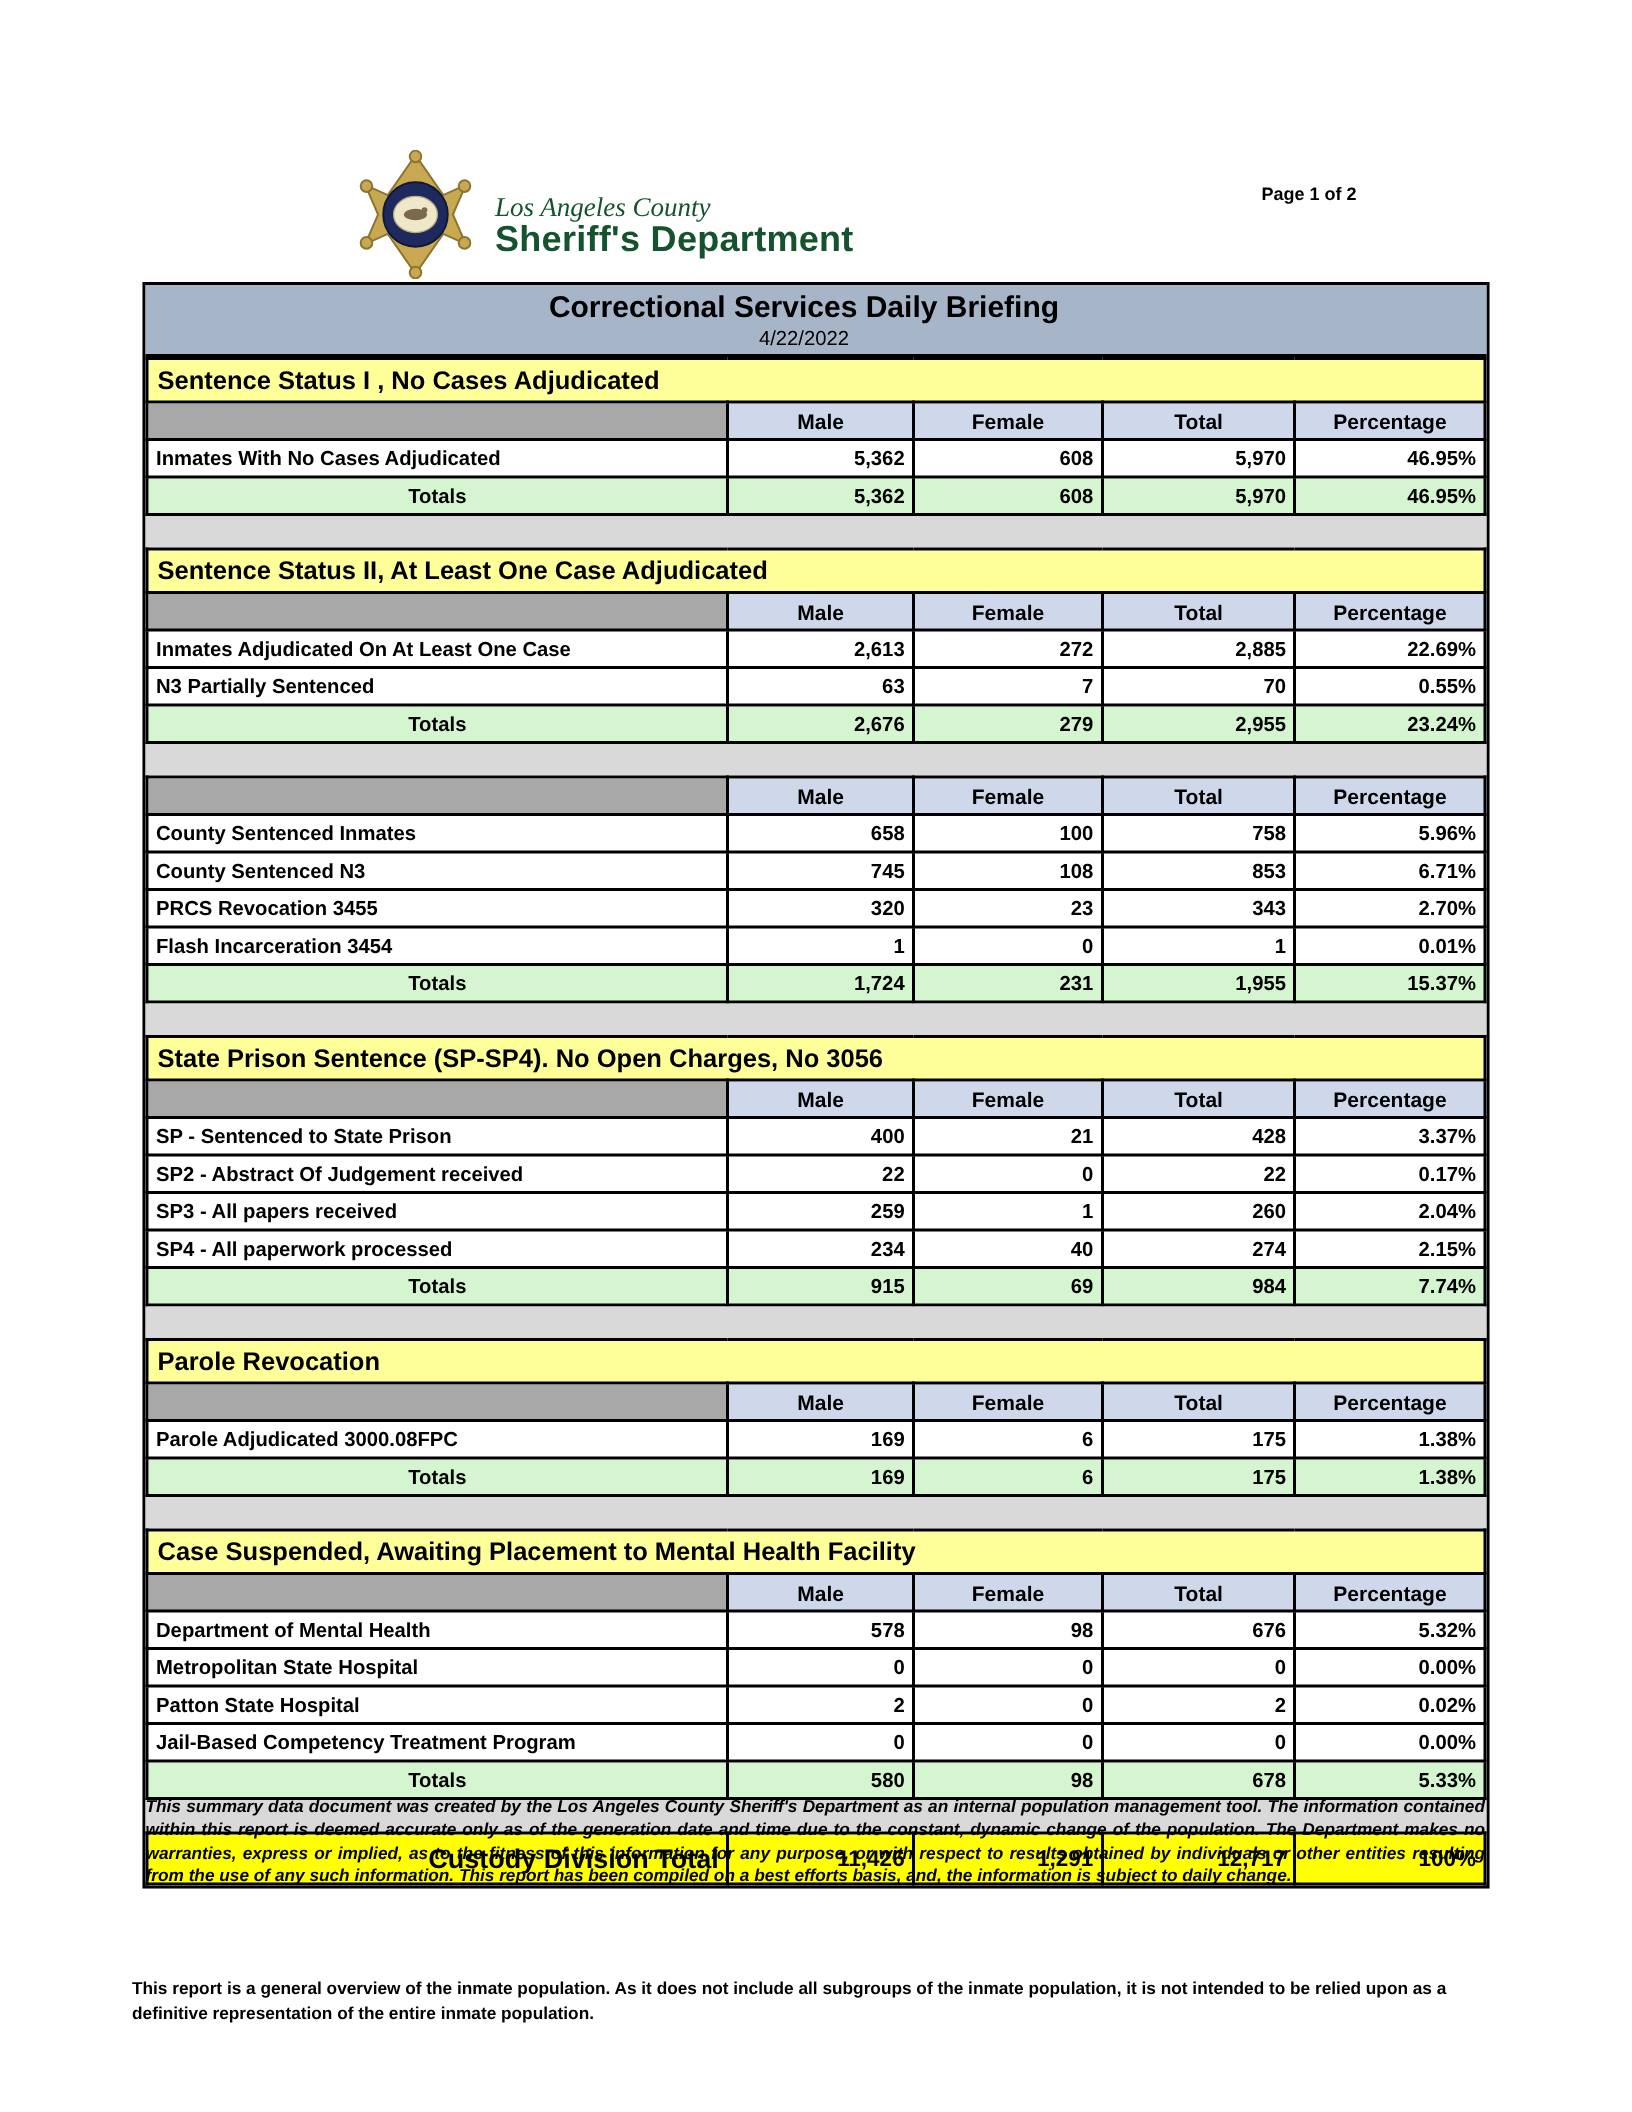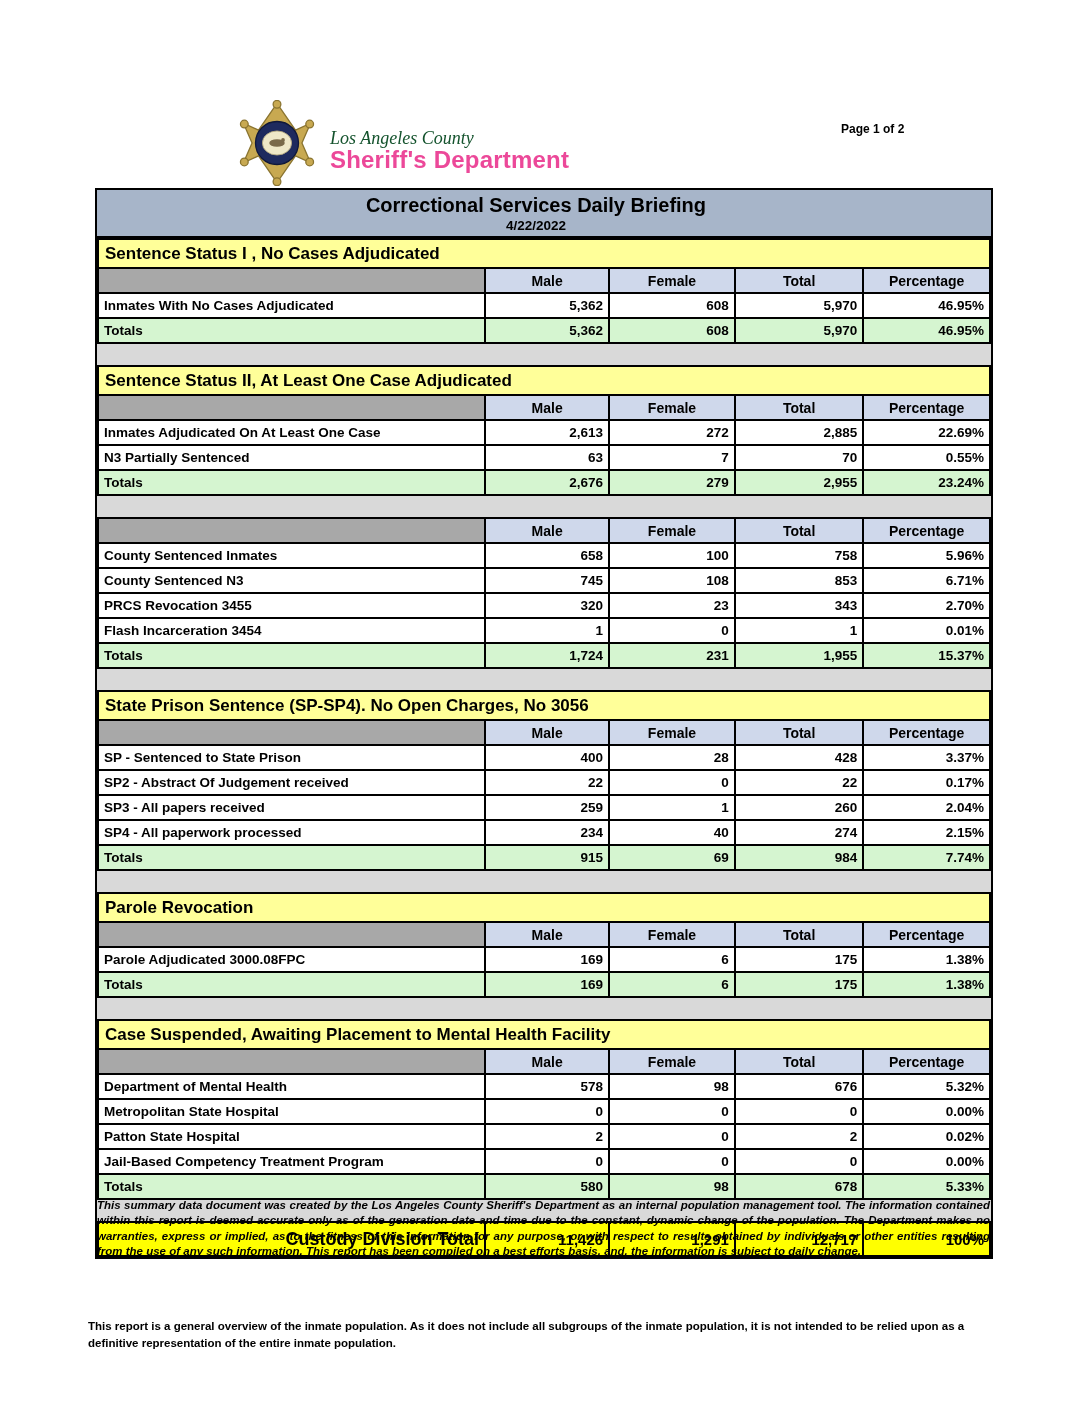--- a/index.html
+++ b/index.html
@@ -5,49 +5,49 @@
   html,body{margin:0;padding:0;}
   body{
     width:1088px;height:1408px;position:relative;background:#ffffff;
     font-family:"Liberation Sans", sans-serif;color:#000;
   }
   
   .logo{position:absolute;left:234px;top:100px;display:flex;align-items:center;gap:10px;}
   .logo svg{width:86px;height:86px;display:block;}
   .logo-text{padding-top:14px;}
   .logo-county{font-family:"Liberation Serif", serif;font-style:italic;font-size:18px;color:#14532d;line-height:19px;}
-  .logo-dept{font-size:24px;font-weight:bold;letter-spacing:0.2px;line-height:24px;color:#ec4899;}
+  .logo-dept{font-size:24px;font-weight:bold;letter-spacing:0.2px;line-height:24px;color:#14532d;}
   .page-label{position:absolute;left:841px;top:122px;font-size:12px;font-weight:bold;}
 
   
   .report{
     position:absolute;left:95px;top:188px;width:898px;box-sizing:border-box;
     border:2px solid #000;background:var(--gap_gray,#d9d9d9);
   }
   .banner{background:var(--banner,#a7b5c9);border-bottom:2px solid #000;text-align:center;padding:4px 16px 3px 0;}
   .banner-title{font-size:20px;font-weight:bold;}
-  .banner-date{font-size:13.5px;font-weight:bold;margin-top:1px;}
+  .banner-date{font-size:13.5px;font-weight:normal;margin-top:1px;}
 
   table.sec{width:100%;border-collapse:collapse;table-layout:fixed;background:#fff;}
   col.c-label{width:43.4%;} col.c-male{width:13.9%;} col.c-female{width:14.1%;}
   col.c-total{width:14.4%;} col.c-pct{width:14.2%;}
 
   table.sec td, table.sec th{border:2px solid #000;padding:1px 5px;overflow:hidden;white-space:nowrap;}
   tr.title-row td{
     background:var(--section_yellow,#ffff99);font-size:17px;font-weight:bold;text-align:left;
     height:25px;padding-left:6px;
   }
   tr.col-hdr th{
     background:var(--column_header,#cfd8eb);font-size:14px;font-weight:bold;text-align:center;height:21px;
   }
   tr.col-hdr th.blank{background:var(--blank_gray,#a8a8a8);}
   td.lbl{font-weight:bold;font-size:13.5px;text-align:left;height:21px;}
   td.num{font-weight:bold;font-size:13.5px;text-align:right;height:21px;}
   tr.totals td{background:var(--totals_green,#d5f5d0);}
-  td.tlabel{text-align:left;}
+  td.tlabel{text-align:center;}
   .gap{height:21px;background:var(--gap_gray,#d9d9d9);}
 
   table.grand td{background:var(--grand_yellow,#ffff00);}
   table.grand td.glabel{font-size:18px;font-weight:bold;text-align:right;height:30px;margin-top:48px;}
   table.grand td.gnum{font-size:15px;font-weight:bold;text-align:right;height:30px;padding-left:20px;}
 
   
   .disclaimer{
     position:absolute;left:97px;top:1186px;width:893px;
     font-size:11.5px;line-height:15.5px;font-weight:bold;font-style:italic;text-align:justify;
@@ -243,21 +243,21 @@
       <tr class="col-hdr">
         <th class="blank"></th>
         <th>Male</th>
         <th>Female</th>
         <th>Total</th>
         <th>Percentage</th>
       </tr>
     <tr>
             <td class="lbl">SP - Sentenced to State Prison</td>
             <td class="num">400</td>
-            <td class="num">28</td>
+            <td class="num">21</td>
             <td class="num">428</td>
             <td class="num">3.37%</td>
           </tr>
           <tr>
             <td class="lbl">SP2 - Abstract Of Judgement received</td>
             <td class="num">22</td>
             <td class="num">0</td>
             <td class="num">22</td>
             <td class="num">0.17%</td>
           </tr>

